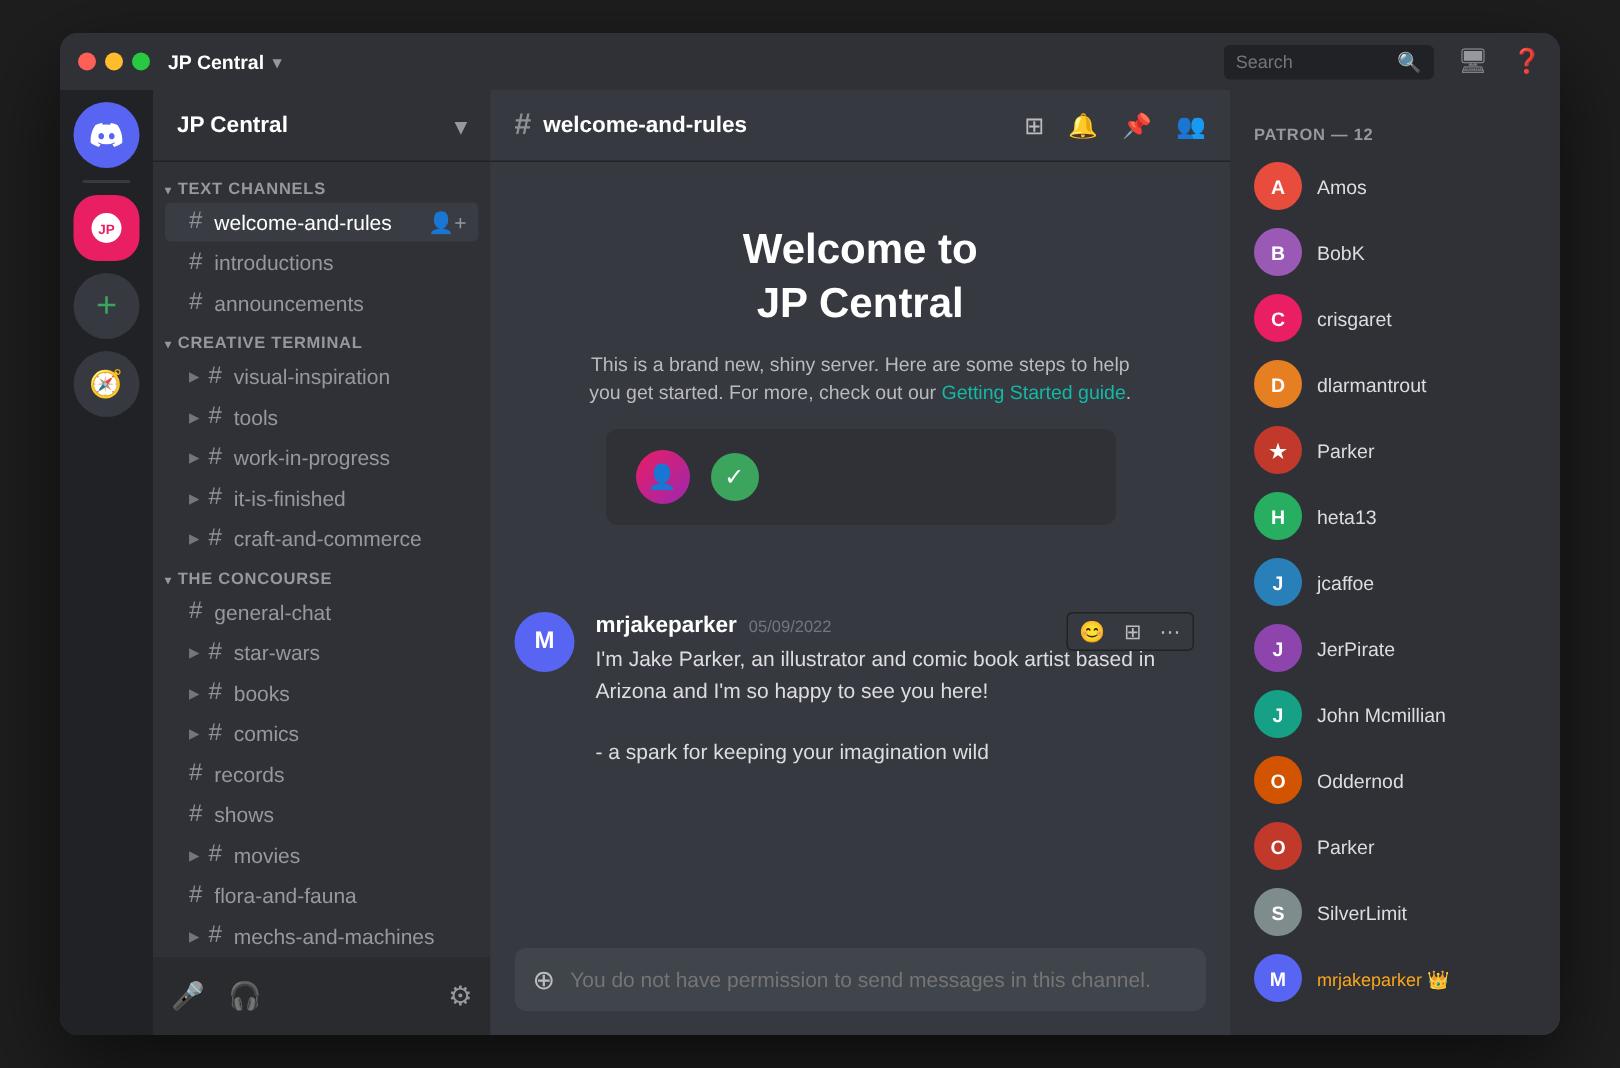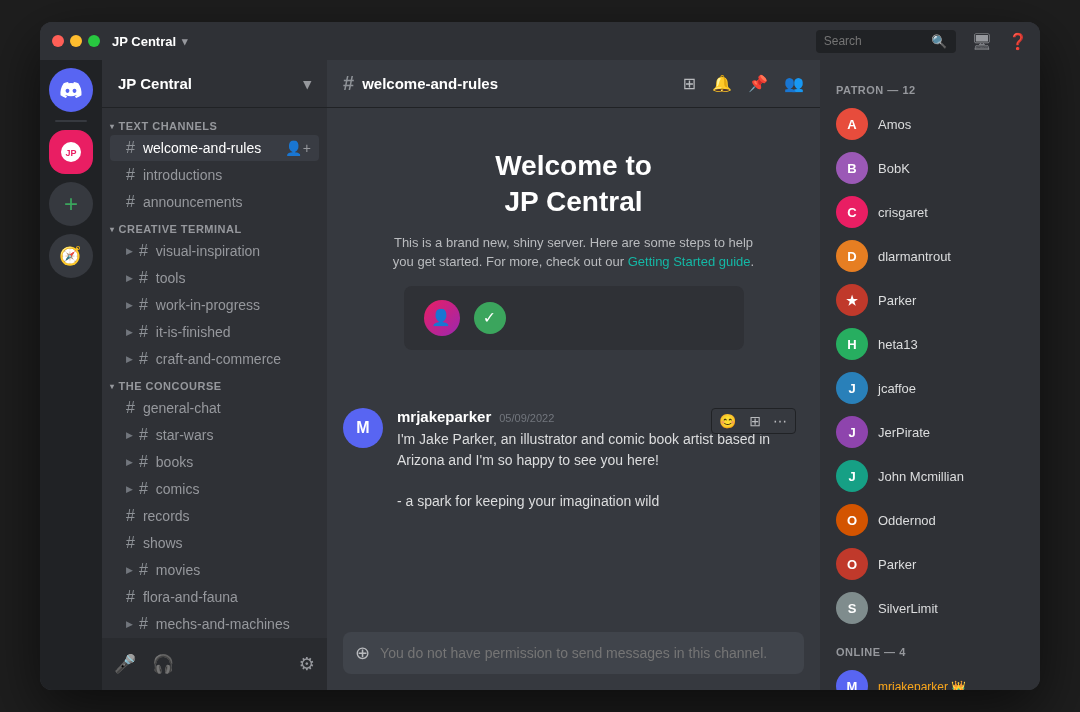--- a/index.html
+++ b/index.html
@@ -720,21 +720,20 @@
         </div>
         <span class="member-name">Parker</span>
       </div>
       <div class="member-item">
         <div class="member-avatar">
           <div class="member-avatar-inner" style="background:#7f8c8d;">S</div>
         </div>
         <span class="member-name">SilverLimit</span>
       </div>
 
-      <div class="members-section-header" style="margin-top:8px;">ONLINE — 4</div>
       <div class="member-item">
         <div class="member-avatar">
           <div class="member-avatar-inner" style="background:#5865f2;">M</div>
 
         </div>
         <div>
           <div class="member-name"><span>mrjakeparker</span> <span>👑</span></div>
         </div>
       </div>
 

